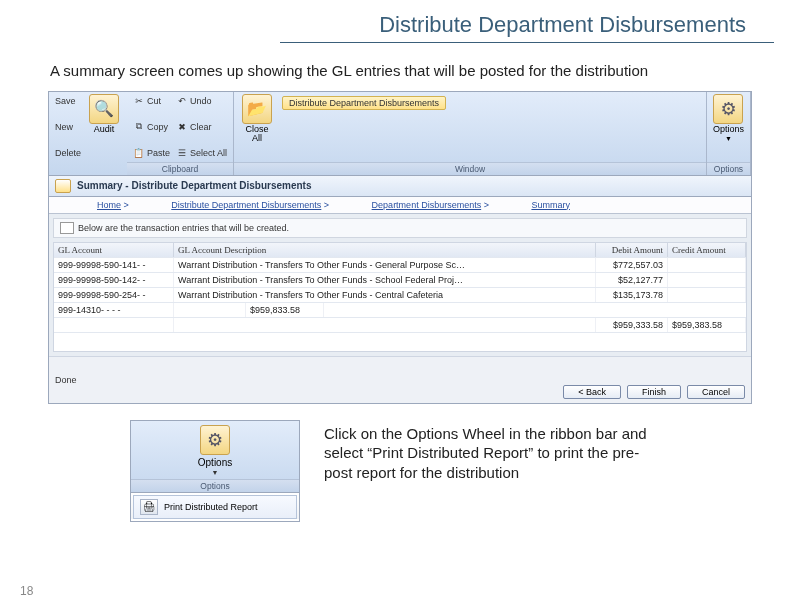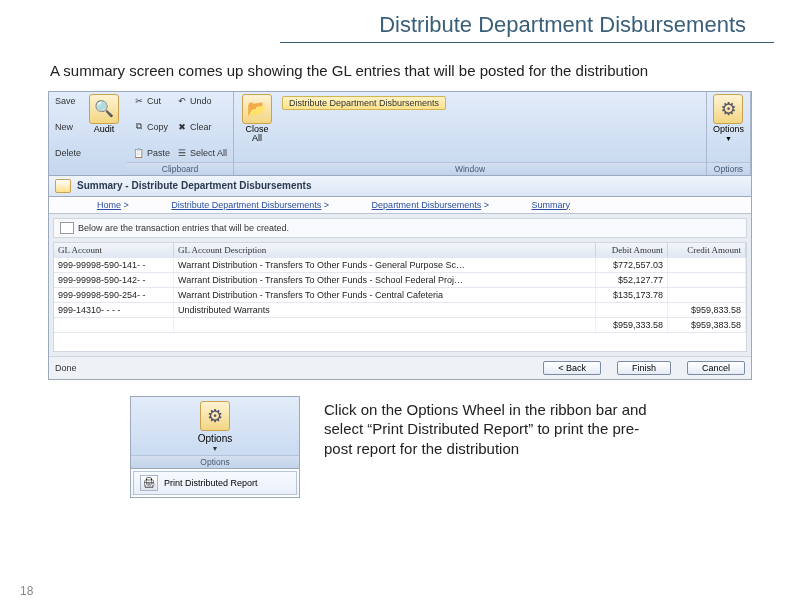--- a/index.html
+++ b/index.html
@@ -26,25 +26,25 @@
   .bcrumb span { text-decoration: underline; padding-left: 40px; }
   .notice { display: flex; align-items: center; gap: 4px; font-size: 9px; color: #333; padding: 3px 6px; background: #f7f9fc; border: 1px solid #d0d6e0; margin: 4px; }
   .niico { width: 14px; height: 12px; background: #fff; border: 1px solid #999; }
   .tbl { margin: 0 4px 4px; border: 1px solid #cfd6e2; background: white; }
   .trow { display: flex; border-bottom: 1px solid #e3e8f0; }
   .th { background: linear-gradient(#f2f5fa,#e1e8f3); font-size: 9px; color: #333; padding: 2px 4px; border-right: 1px solid #cfd6e2; font-family: Liberation Serif, serif; }
   .td { font-size: 9px; color: #222; padding: 2px 4px; border-right: 1px solid #eef0f5; white-space: nowrap; overflow: hidden; }
   .c1 { width: 120px; }
   .c2 { flex: 1; }
   .c3 { width: 72px; text-align: right; }
-  .c4 { width: 78px; text-align: right; }
+  .c4 { width: 78px; }
   .totrow .td { font-weight: normal; }
   .footer { display: flex; justify-content: space-between; align-items: center; padding: 4px 6px; background: #eef1f6; border-top: 1px solid #cfd6e2; }
   .status { font-size: 9px; color: #333; }
-  .fbns { display: flex; gap: 16px; }
+  .fbns { display: flex; gap: 6px; margin-top: 24px; }
   .fbns button { font-size: 9px; padding: 1px 14px; border: 1px solid #7a8aa8; background: linear-gradient(#fff,#e6ecf5); border-radius: 2px; }
 
   .bottom { display: flex; gap: 24px; margin: 16px 40px 0 130px; align-items: flex-start; }
   .optsnip { width: 170px; border: 1px solid #9ca8bc; font-size: 9px; }
   .optsnip .top { background: linear-gradient(#e2ecfa,#c5d7ee); display: flex; flex-direction: column; align-items: center; padding: 4px 0 0; }
   .optsnip .gear2 { width: 30px; height: 30px; border: 1px solid #c9a24f; border-radius: 3px; display: flex; align-items: center; justify-content: center; font-size: 18px; background: linear-gradient(#fff3d2,#f3d683); color: #556; }
   .optsnip .lab { font-size: 10px; padding: 2px 0 1px; }
   .optsnip .tri { font-size: 7px; line-height: 1; color: #333; margin-bottom: 3px; }
   .optsnip .grlab { text-align: center; font-size: 8.5px; color: #4a5a72; background: linear-gradient(#d4dff0,#c2d3ea); border-top: 1px solid #b5c3d8; padding: 1px 0; }
   .optsnip .menu { border-top: 1px solid #9ca8bc; background: linear-gradient(#fff,#f0f2f6); }
@@ -175,21 +175,20 @@
       <div class="td c4"></div>
     </div>
     <div class="trow">
       <div class="td c1">999-99998-590-254- -</div>
       <div class="td c2">Warrant Distribution - Transfers To Other Funds - Central Cafeteria</div>
       <div class="td c3">$135,173.78</div>
       <div class="td c4"></div>
     </div>
     <div class="trow">
       <div class="td c1">999-14310- - - -</div>
-      <div class="td c2">Undistributed Warrants</div>
       <div class="td c3"></div>
       <div class="td c4">$959,833.58</div>
     </div>
     <div class="trow totrow">
       <div class="td c1"></div>
         <div class="td c2"></div>
       <div class="td c3">$959,333.58</div>
       <div class="td c4">$959,383.58</div>
     </div>
     <div style="height:18px;"></div>

